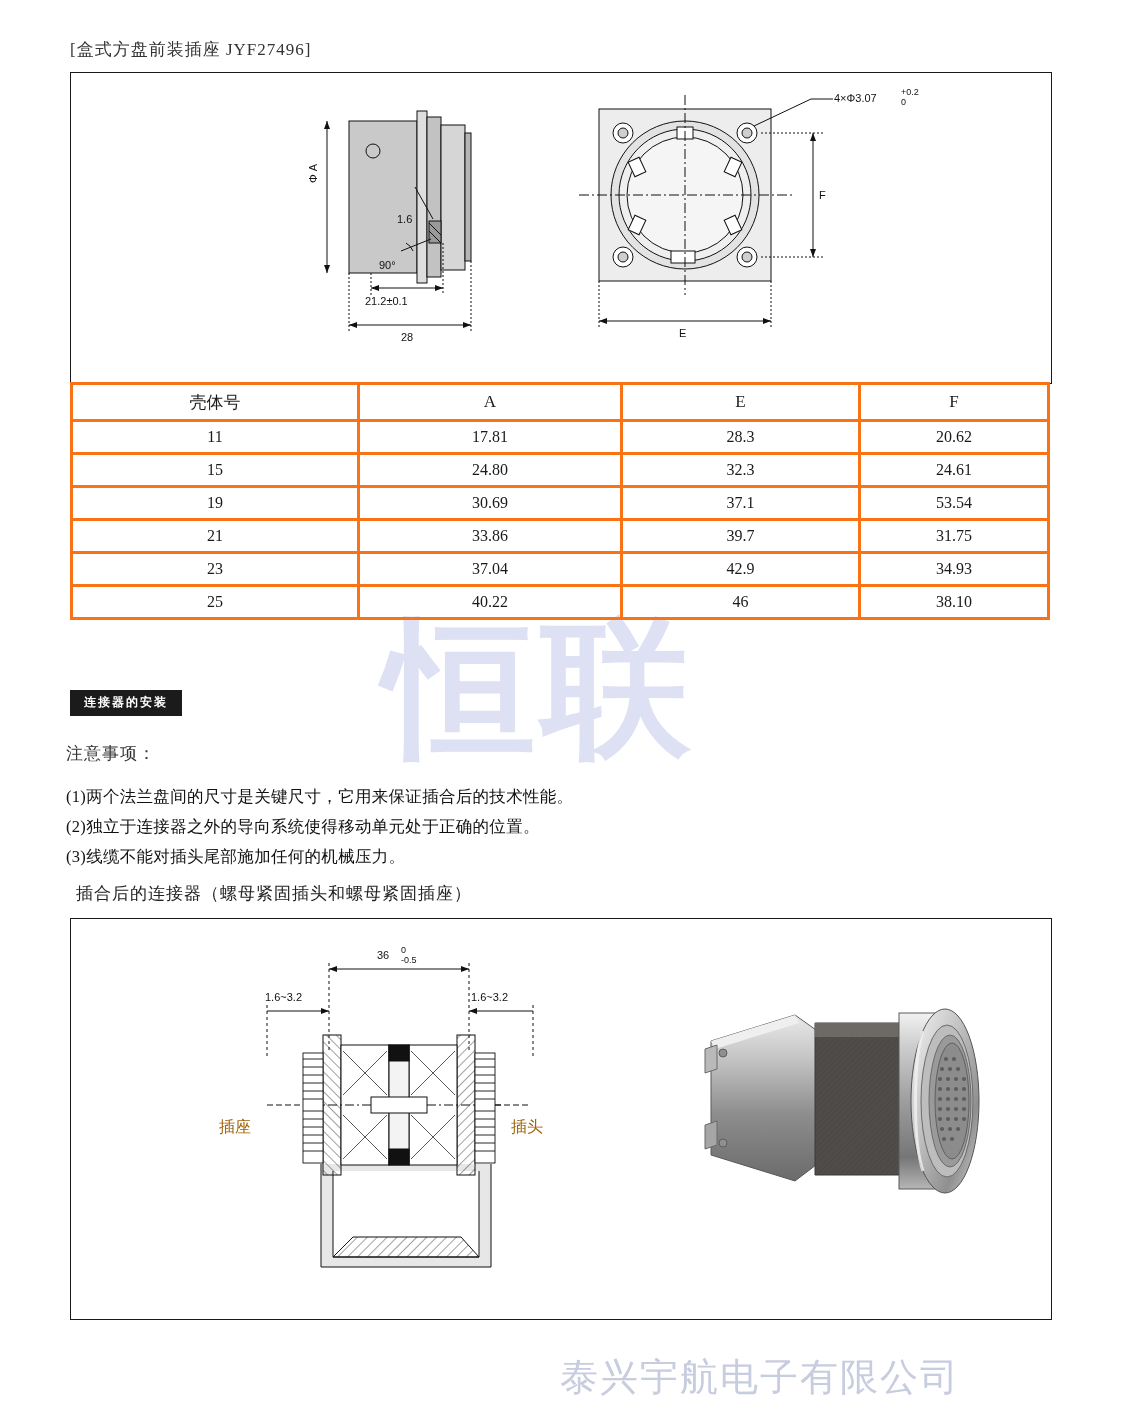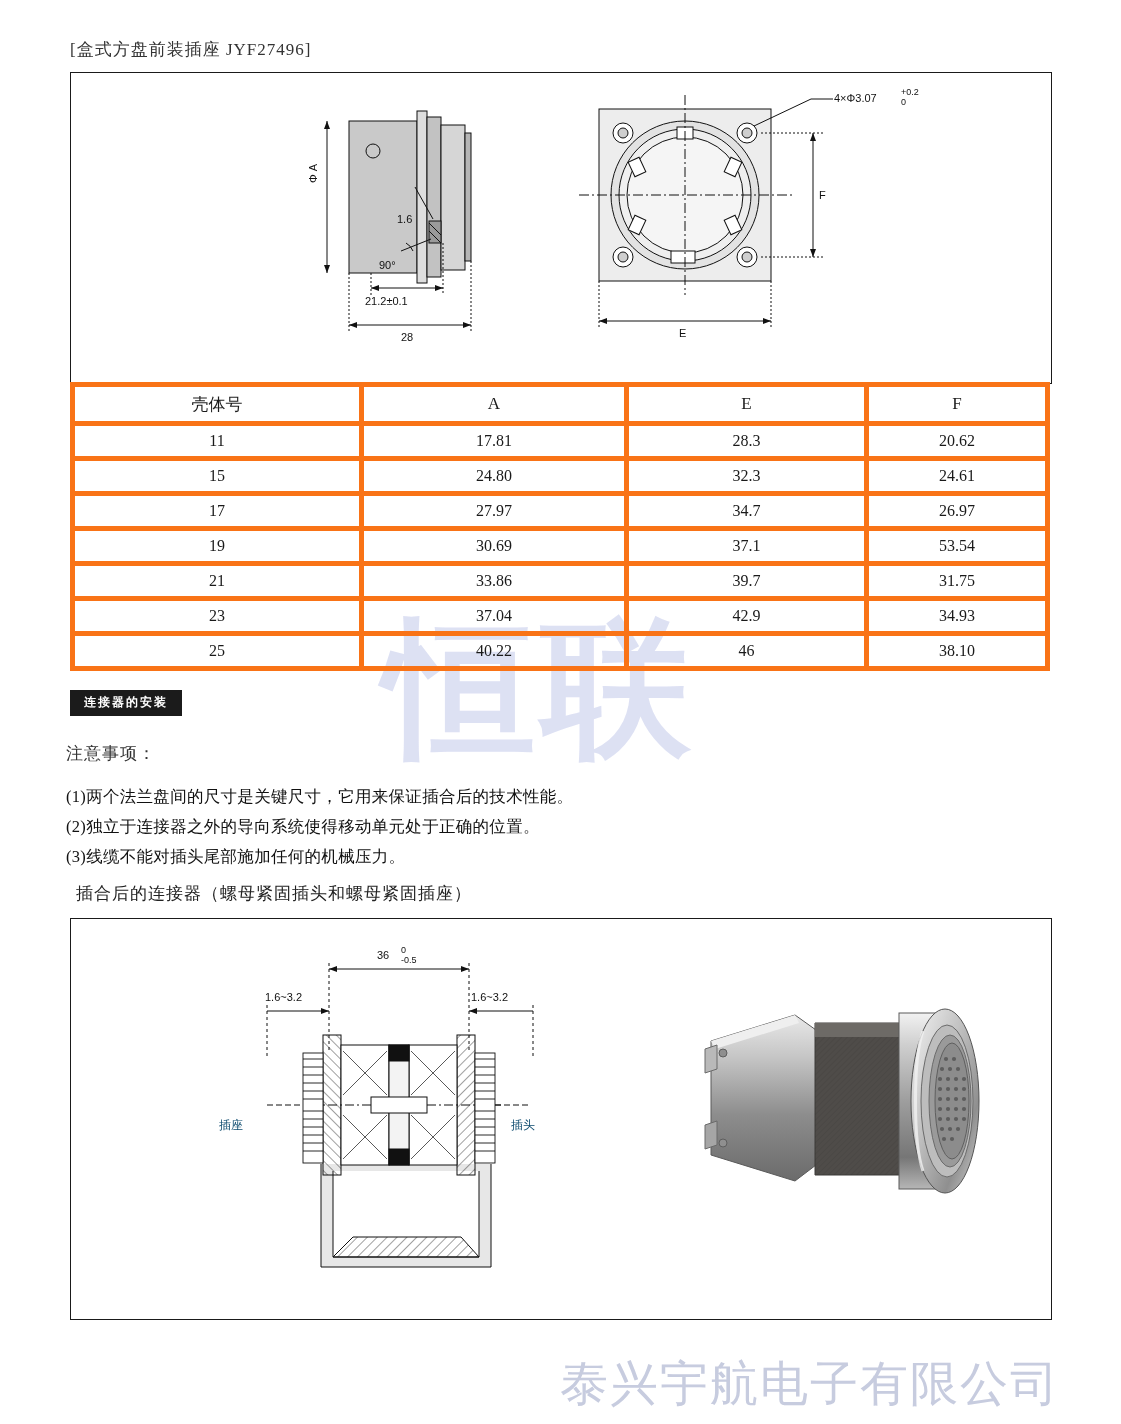--- a/index.html
+++ b/index.html
@@ -2,46 +2,46 @@
 <html><head>
 <meta charset="utf-8">
 <style>
   html,body{margin:0;padding:0;background:#fff;}
   body{width:1121px;height:1424px;position:relative;font-family:"Liberation Serif",serif;color:#1a1a1a;overflow:hidden;}
 
   .page{position:absolute;left:0;top:0;width:1121px;height:1424px;}
 
   
   .watermark{position:absolute;left:385px;top:590px;font-family:"Liberation Serif",serif;font-size:150px;font-weight:700;color:#d8dcf2;opacity:.85;letter-spacing:6px;z-index:0;white-space:nowrap;}
-  .footer-wm{position:absolute;left:560px;top:1352px;font-size:48px;color:#c7ccdf;font-family:"Liberation Serif",serif;white-space:nowrap;letter-spacing:2px;z-index:0;}
+  .footer-wm{position:absolute;left:560px;top:1352px;font-size:38px;color:#c7ccdf;font-family:"Liberation Serif",serif;white-space:nowrap;letter-spacing:2px;z-index:0;}
 
   .section-title{position:absolute;left:70px;top:38px;font-size:17px;color:#333;letter-spacing:1px;}
 
   .fig-box{position:absolute;border:1px solid #1a1a1a;background:transparent;}
   #fig1{left:70px;top:72px;width:980px;height:310px;}
   #fig2{left:70px;top:918px;width:980px;height:400px;}
 
   table.dimtable{position:absolute;left:70px;top:382px;width:980px;border-collapse:collapse;font-size:16px;z-index:1;}
-  table.dimtable td,table.dimtable th{border:5px solid #f97316;text-align:center;height:28px;font-weight:400;background:transparent;}
+  table.dimtable td,table.dimtable th{border:3px solid #f97316;text-align:center;height:28px;font-weight:400;background:transparent;}
   table.dimtable th{height:32px;font-size:17px;}
   table.dimtable td:nth-child(1),table.dimtable th:nth-child(1){width:282px;}
   table.dimtable td:nth-child(2),table.dimtable th:nth-child(2){width:258px;}
   table.dimtable td:nth-child(3),table.dimtable th:nth-child(3){width:233px;}
 
   .blackbar{position:absolute;left:70px;top:690px;background:#1b1b1b;color:#fff;font-size:12px;font-weight:700;padding:4px 14px 5px 14px;letter-spacing:2px;z-index:2;}
   .notes-label{position:absolute;left:66px;top:742px;font-size:17px;color:#333;letter-spacing:1px;z-index:2;}
   .note{position:absolute;left:66px;font-size:16.5px;color:#111;z-index:2;letter-spacing:.3px;}
   #note1{top:786px;}
   #note2{top:816px;}
   #note3{top:846px;}
   .subcap{position:absolute;left:76px;top:882px;font-size:17px;color:#222;z-index:2;letter-spacing:1px;}
 
   .dim{position:absolute;font-family:"Liberation Sans",sans-serif;font-size:11px;color:#111;white-space:nowrap;}
   .dim.sm{font-size:9px;}
-  .lbl-cn{position:absolute;font-family:"Liberation Serif",serif;font-size:12px;color:#0c4a6e;}
+  .lbl-cn{position:absolute;font-family:"Liberation Serif",serif;font-size:16px;color:#a16207;}
 </style>
 </head>
 <body>
 
 <div class="page">
 
   <div class="watermark">恒联</div>
   <div class="footer-wm">泰兴宇航电子有限公司</div>
 
   <div class="section-title">[盒式方盘前装插座 JYF27496]</div>
@@ -156,26 +156,20 @@
         <td>11</td>
         <td>17.81</td>
         <td>28.3</td>
         <td>20.62</td>
       </tr>
       <tr>
         <td>15</td>
         <td>24.80</td>
         <td>32.3</td>
         <td>24.61</td>
-      </tr>
-      <tr>
-        <td>17</td>
-        <td>27.97</td>
-        <td>34.7</td>
-        <td>26.97</td>
       </tr>
       <tr>
         <td>19</td>
         <td>30.69</td>
         <td>37.1</td>
         <td>53.54</td>
       </tr>
       <tr>
         <td>21</td>
         <td>33.86</td>

